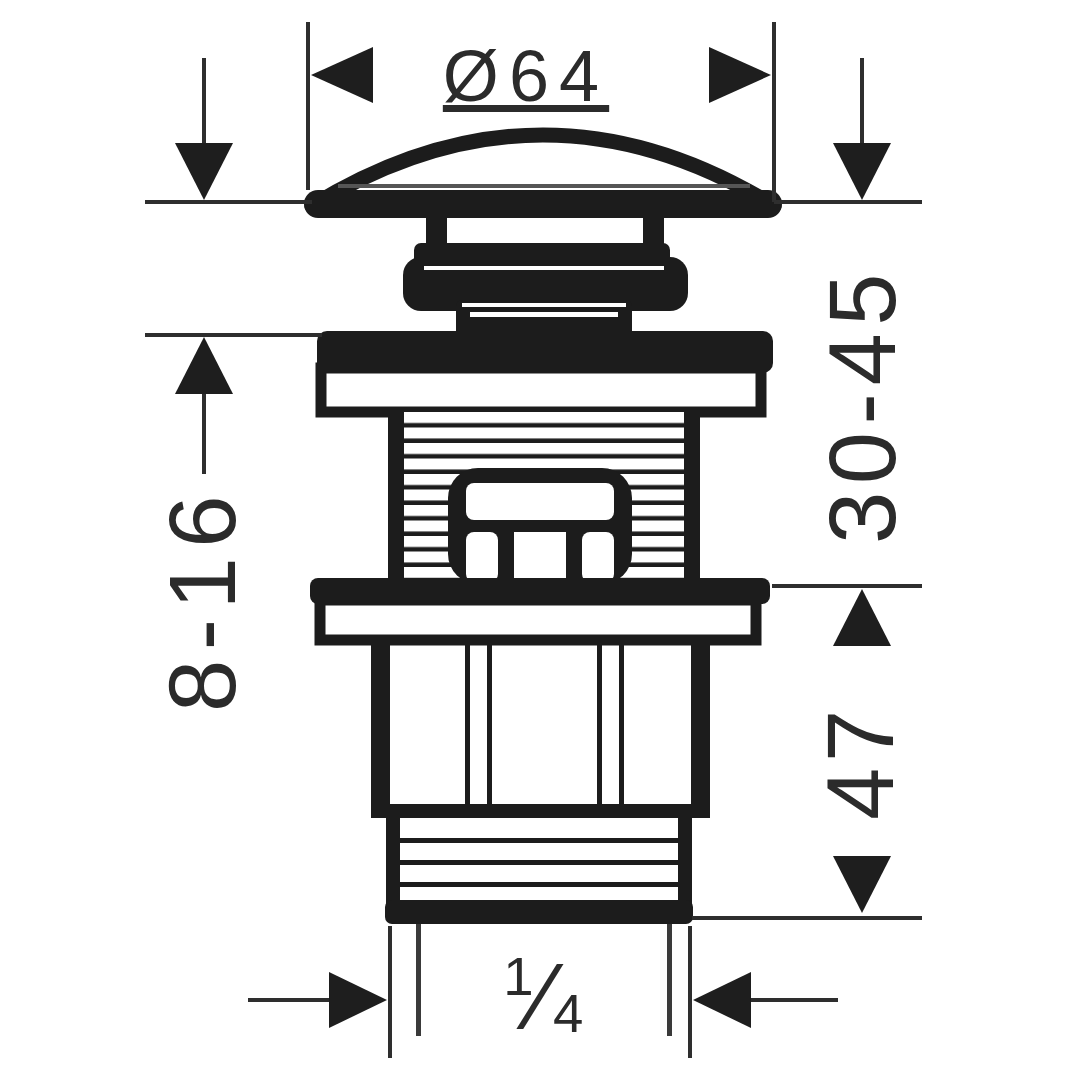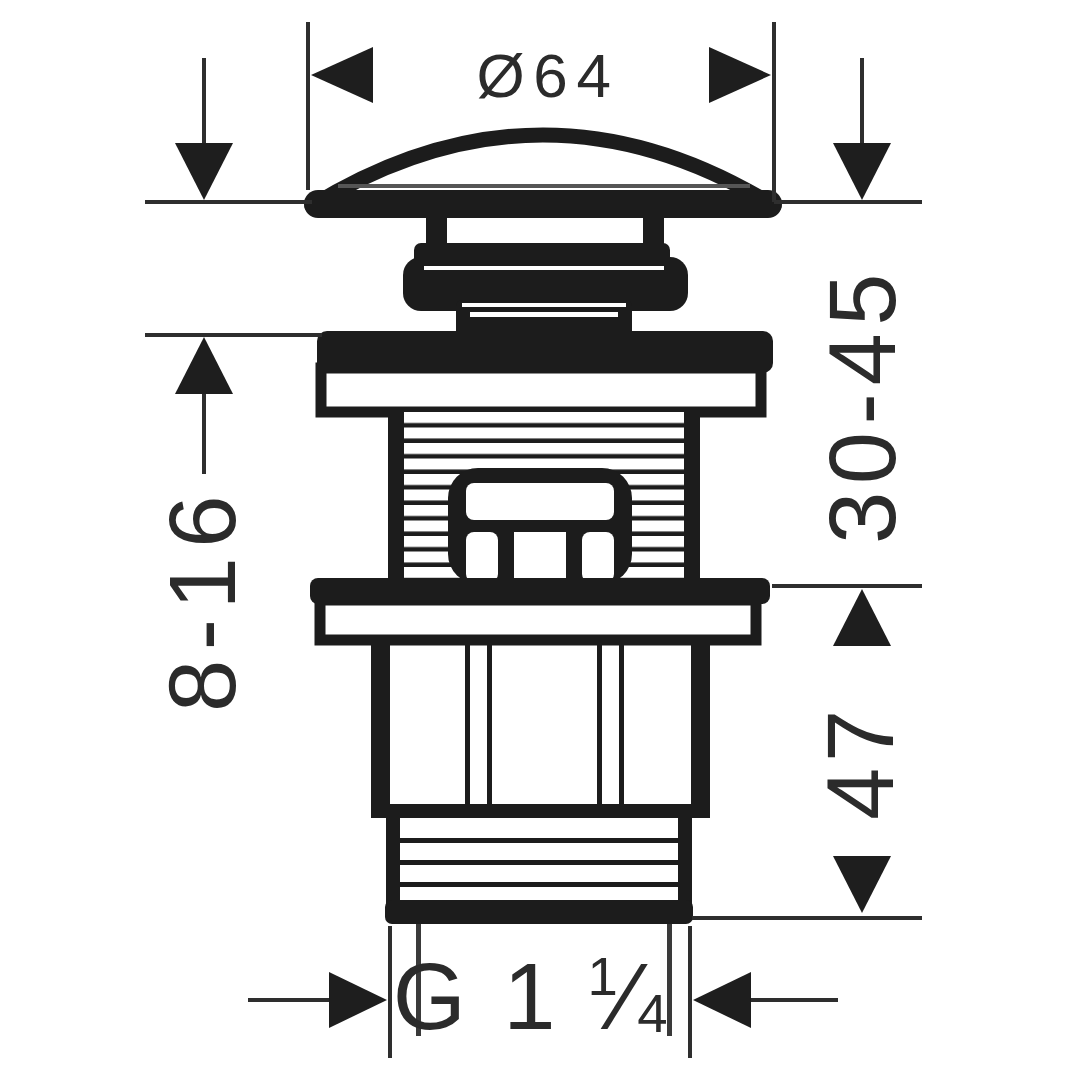--- a/index.html
+++ b/index.html
@@ -14,21 +14,21 @@
   .dim-label{
     position:absolute;
     display:flex;align-items:center;justify-content:center;
     font-weight:200;
     color:#2b2b2b;
     white-space:nowrap;
     line-height:1;
     user-select:none;
   }
   .dim-label.rot{transform:rotate(-90deg);}
-  #label-diameter{left:348px;top:26px;width:400px;height:100px;font-size:62px;letter-spacing:0.14em;}
+  #label-diameter{left:326px;top:26px;width:400px;height:100px;font-size:72px;letter-spacing:0.14em;text-decoration:underline;}
   #label-clamp{left:33px;top:544px;width:340px;height:110px;font-size:94px;letter-spacing:0.10em;}
   #label-depth{left:683px;top:350px;width:360px;height:110px;font-size:94px;letter-spacing:0.08em;}
   #label-height{left:761px;top:707px;width:200px;height:110px;font-size:94px;letter-spacing:0.06em;}
   #label-thread{left:323px;top:942px;width:420px;height:110px;font-size:94px;letter-spacing:0.06em;}
   .frac{display:inline-flex;align-items:baseline;margin-left:0.28em;}
   .frac .num{font-size:58%;vertical-align:baseline;position:relative;top:-0.62em;}
   .frac .slash{font-size:100%;margin:0 -0.04em;}
   .frac .den{font-size:58%;position:relative;top:0.05em;}
 </style>
 </head>
@@ -159,21 +159,20 @@
 
   <div id="label-diameter" class="dim-label">Ø64</div>
 
   <div id="label-clamp" class="dim-label rot">8-16</div>
 
   <div id="label-depth" class="dim-label rot">30-45</div>
 
   <div id="label-height" class="dim-label rot">47</div>
 
   <div id="label-thread" class="dim-label">
-    <span>G 1</span>
       <span class="frac">
         <span class="num">1</span>
         <span class="slash">⁄</span>
         <span class="den">4</span>
       </span>
   </div>
 
 </div>
 
 </body></html>

